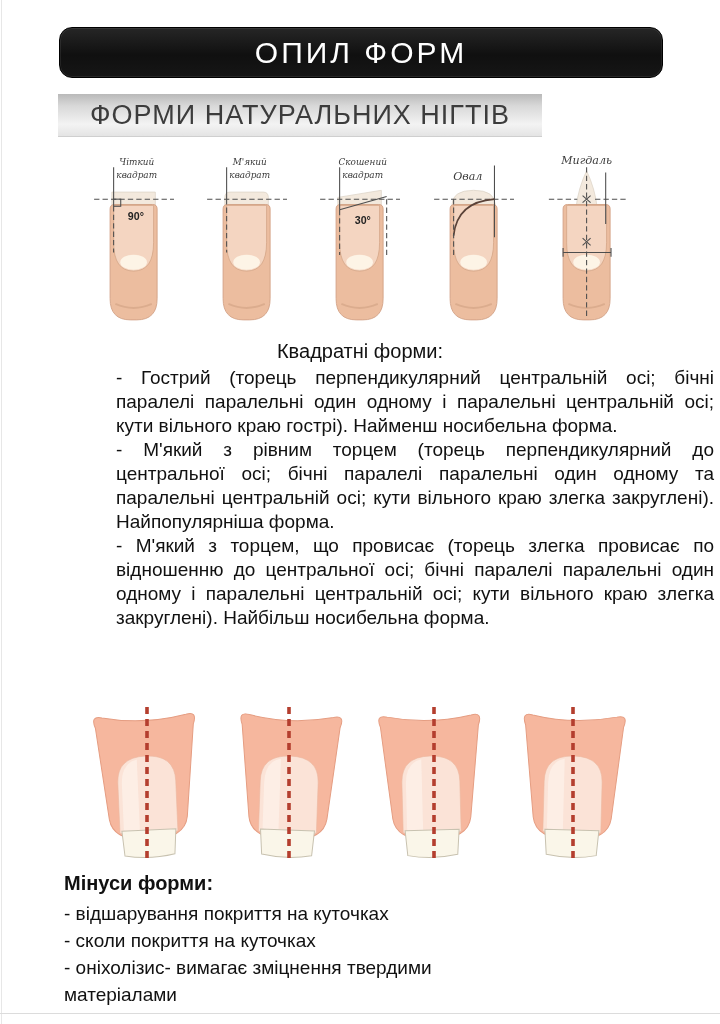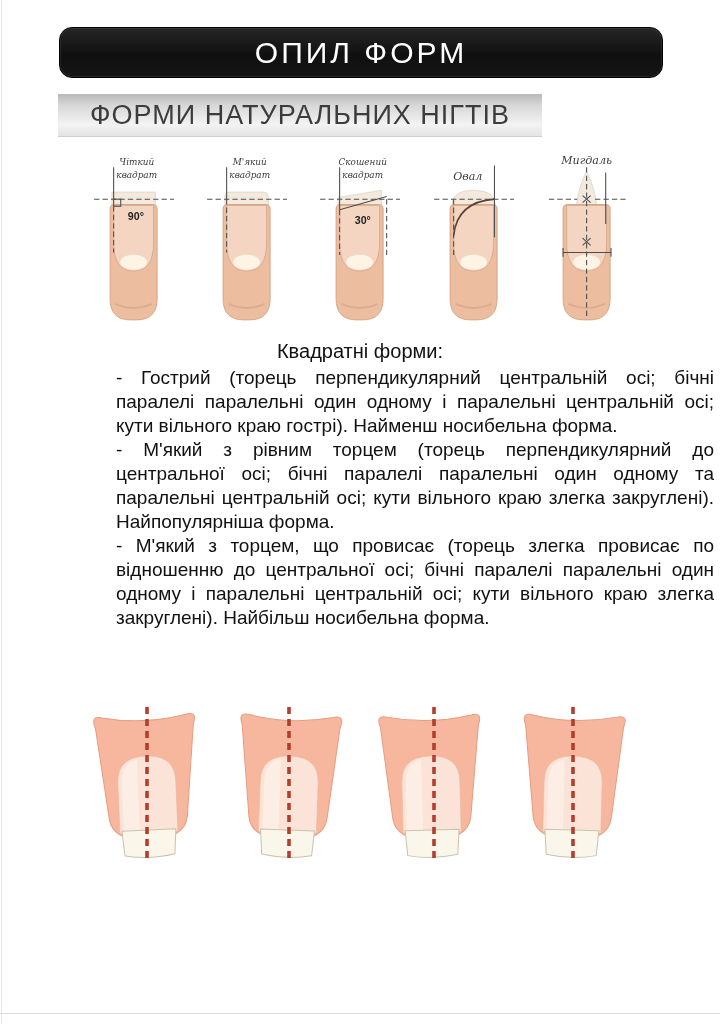--- a/index.html
+++ b/index.html
@@ -182,14 +182,20 @@
       <line x1="68" y1="5" x2="68" y2="157" class="redline"></line>
     </svg>
     <svg viewBox="0 0 130 160">
       <g transform="rotate(1.5 65 85)">
           <use href="#nail-f2"></use>
         </g>
       <line x1="65" y1="5" x2="65" y2="157" class="redline"></line>
     </svg>
   </div>
 
+  <div class="minuses">
+    <div class="min-heading">Мінуси форми:</div>
+    <div class="min-item">- відшарування покриття на куточках</div>
+    <div class="min-item">- сколи покриття на куточках</div>
+    <div class="min-item">- оніхолізис- вимагає зміцнення твердими матеріалами</div>
+  </div>
 
 </div>
 
 </body></html>

